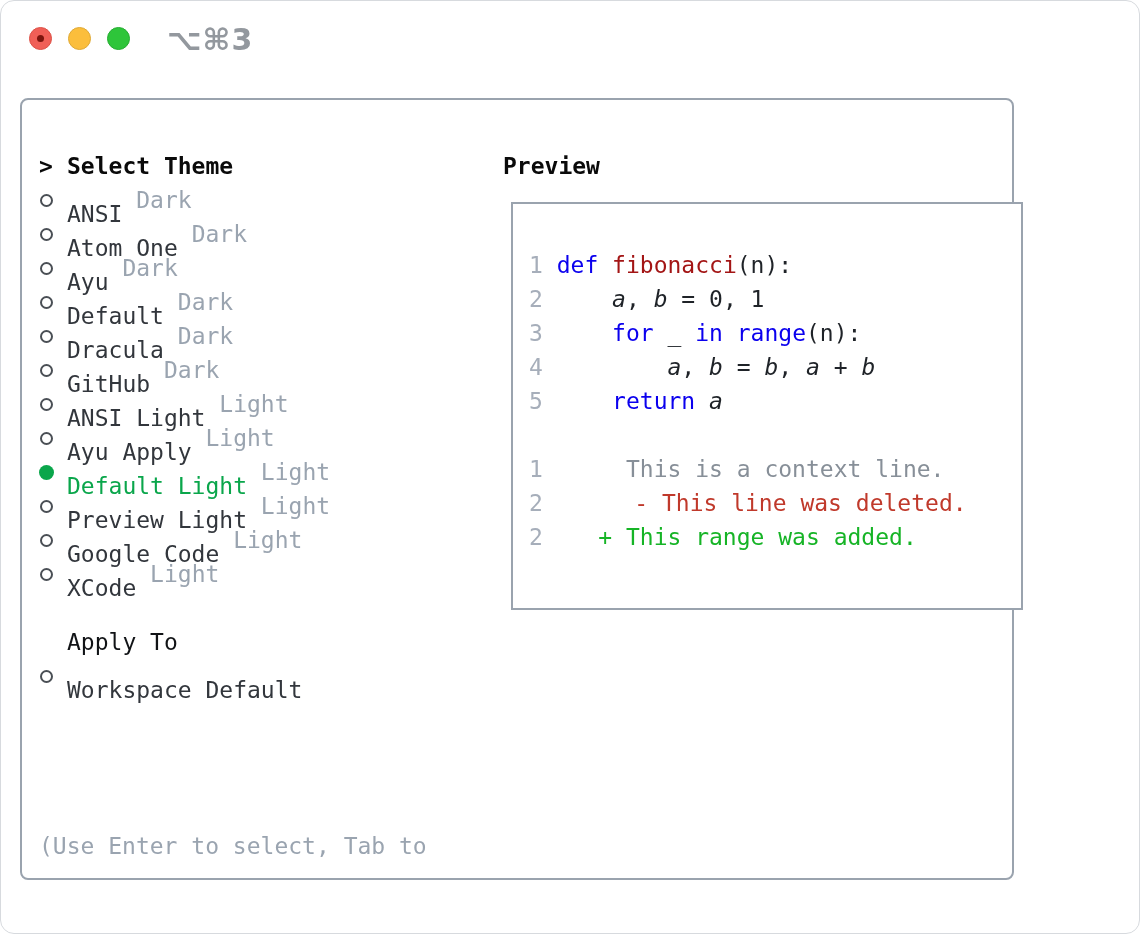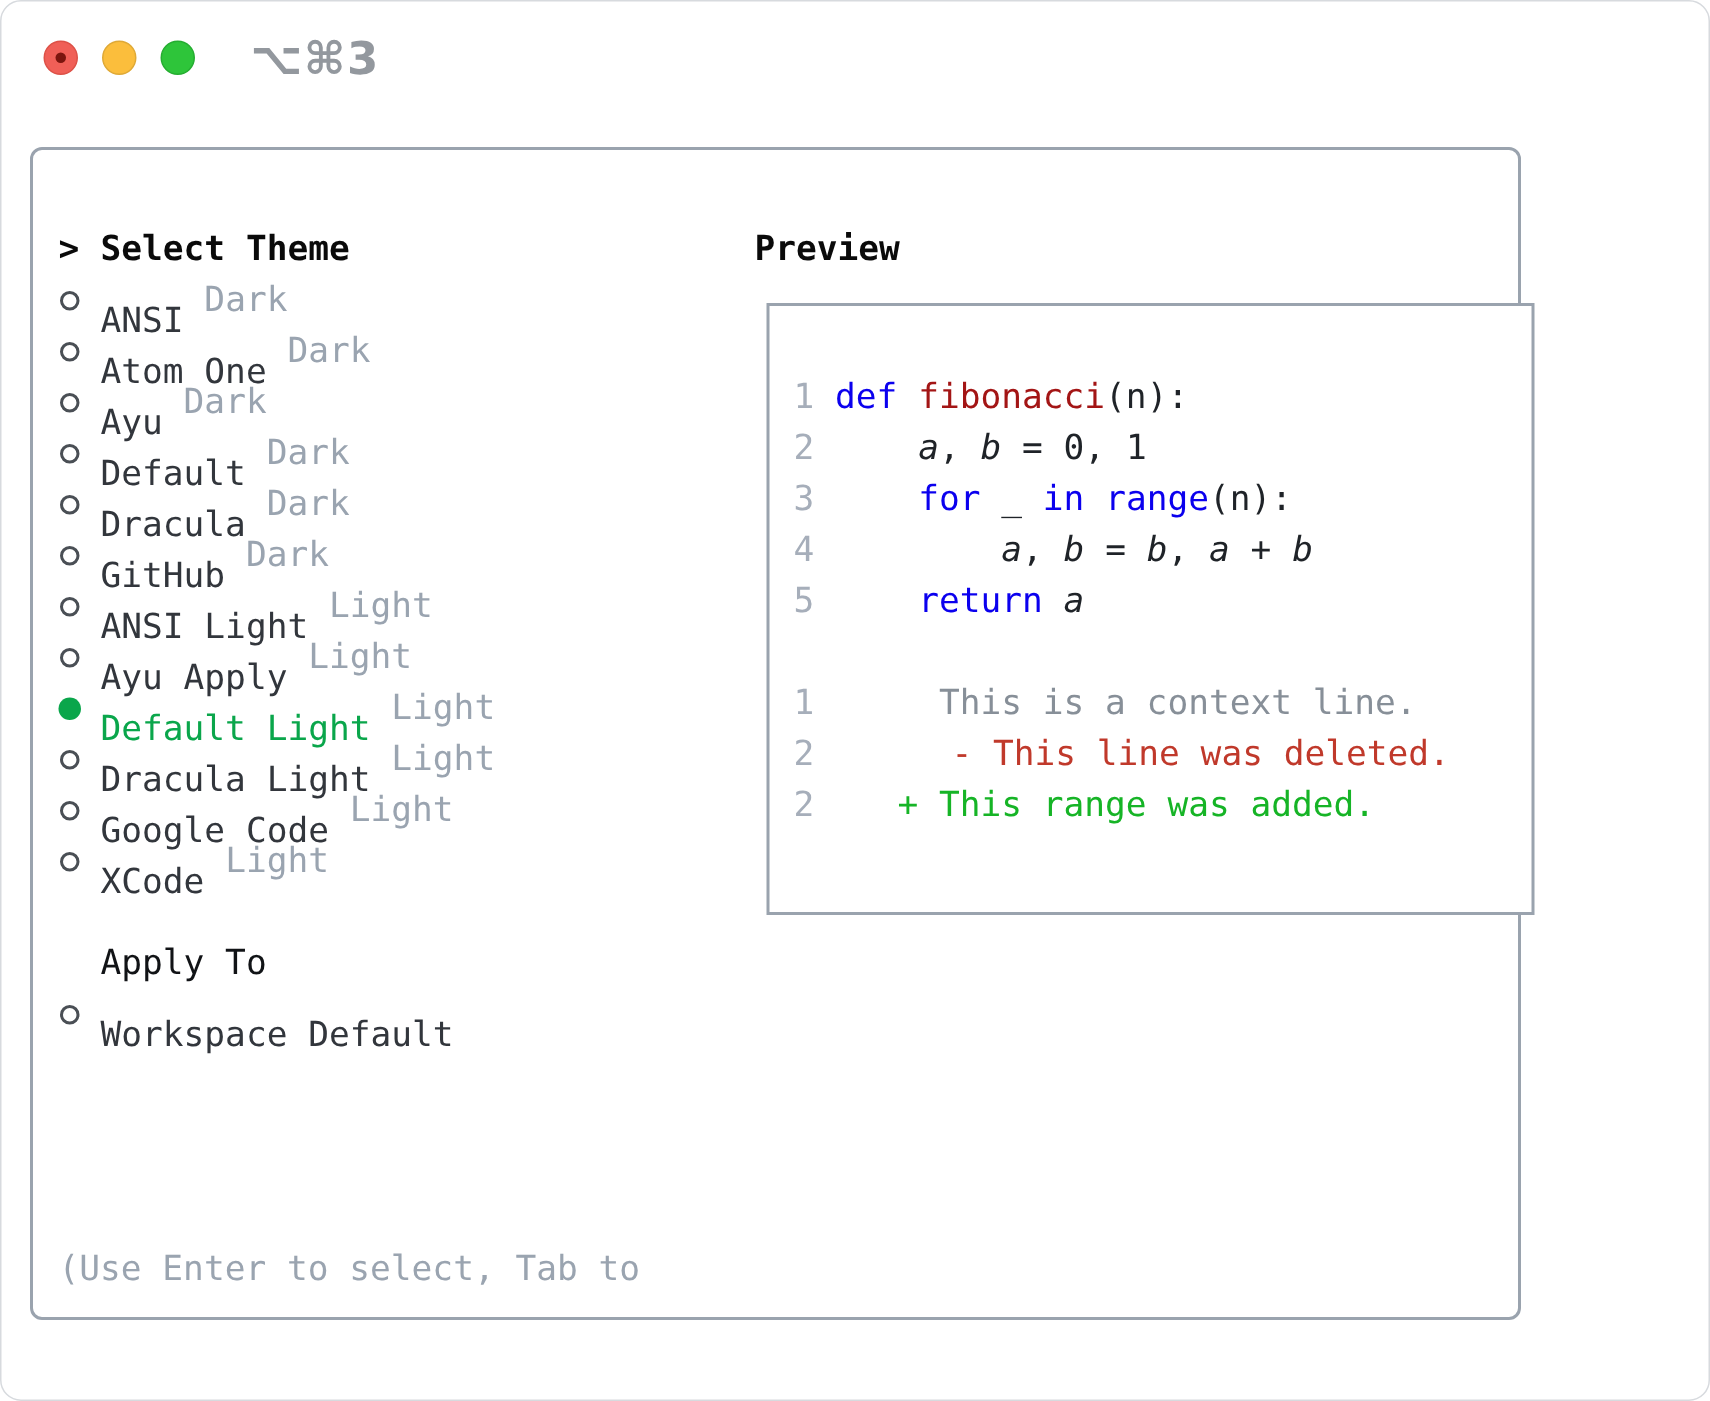--- a/index.html
+++ b/index.html
@@ -90,21 +90,21 @@
     <div id="theme-list">
         <div class="row"><span class="marker"><span class="circle"></span></span><span class="item-name">ANSI</span><span class="item-variant"> Dark</span></div>
         <div class="row"><span class="marker"><span class="circle"></span></span><span class="item-name">Atom One</span><span class="item-variant"> Dark</span></div>
         <div class="row"><span class="marker"><span class="circle"></span></span><span class="item-name">Ayu</span><span class="item-variant"> Dark</span></div>
         <div class="row"><span class="marker"><span class="circle"></span></span><span class="item-name">Default</span><span class="item-variant"> Dark</span></div>
         <div class="row"><span class="marker"><span class="circle"></span></span><span class="item-name">Dracula</span><span class="item-variant"> Dark</span></div>
         <div class="row"><span class="marker"><span class="circle"></span></span><span class="item-name">GitHub</span><span class="item-variant"> Dark</span></div>
         <div class="row"><span class="marker"><span class="circle"></span></span><span class="item-name">ANSI Light</span><span class="item-variant"> Light</span></div>
         <div class="row"><span class="marker"><span class="circle"></span></span><span class="item-name">Ayu Apply</span><span class="item-variant"> Light</span></div>
         <div class="row"><span class="marker"><span class="circle filled"></span></span><span class="item-name selected">Default Light</span><span class="item-variant"> Light</span></div>
-        <div class="row"><span class="marker"><span class="circle"></span></span><span class="item-name">Dracula Light</span><span class="item-variant"> Light</span></div>
+        <div class="row"><span class="marker"><span class="circle"></span></span><span class="item-name">Preview Light</span><span class="item-variant"> Light</span></div>
         <div class="row"><span class="marker"><span class="circle"></span></span><span class="item-name">Google Code</span><span class="item-variant"> Light</span></div>
         <div class="row"><span class="marker"><span class="circle"></span></span><span class="item-name">XCode</span><span class="item-variant"> Light</span></div>
       </div>
     <div class="row"></div>
     <div class="row">
       <span class="marker"></span><span class="apply-hdr">Apply To</span>
     </div>
     <div id="apply-list">
         <div class="row"><span class="marker"><span class="circle"></span></span><span class="item-name">Workspace Default</span></div>
       </div>

